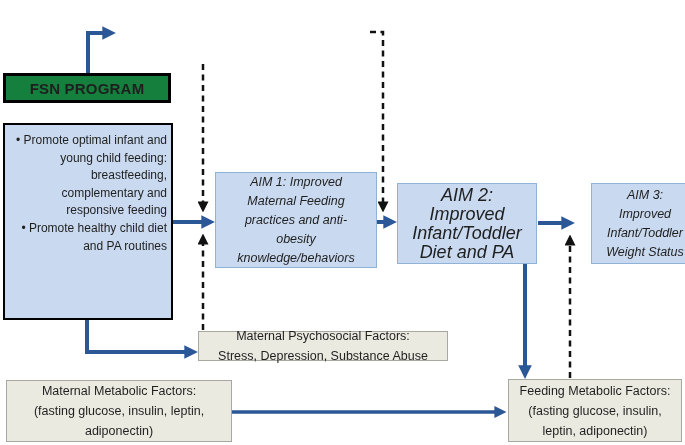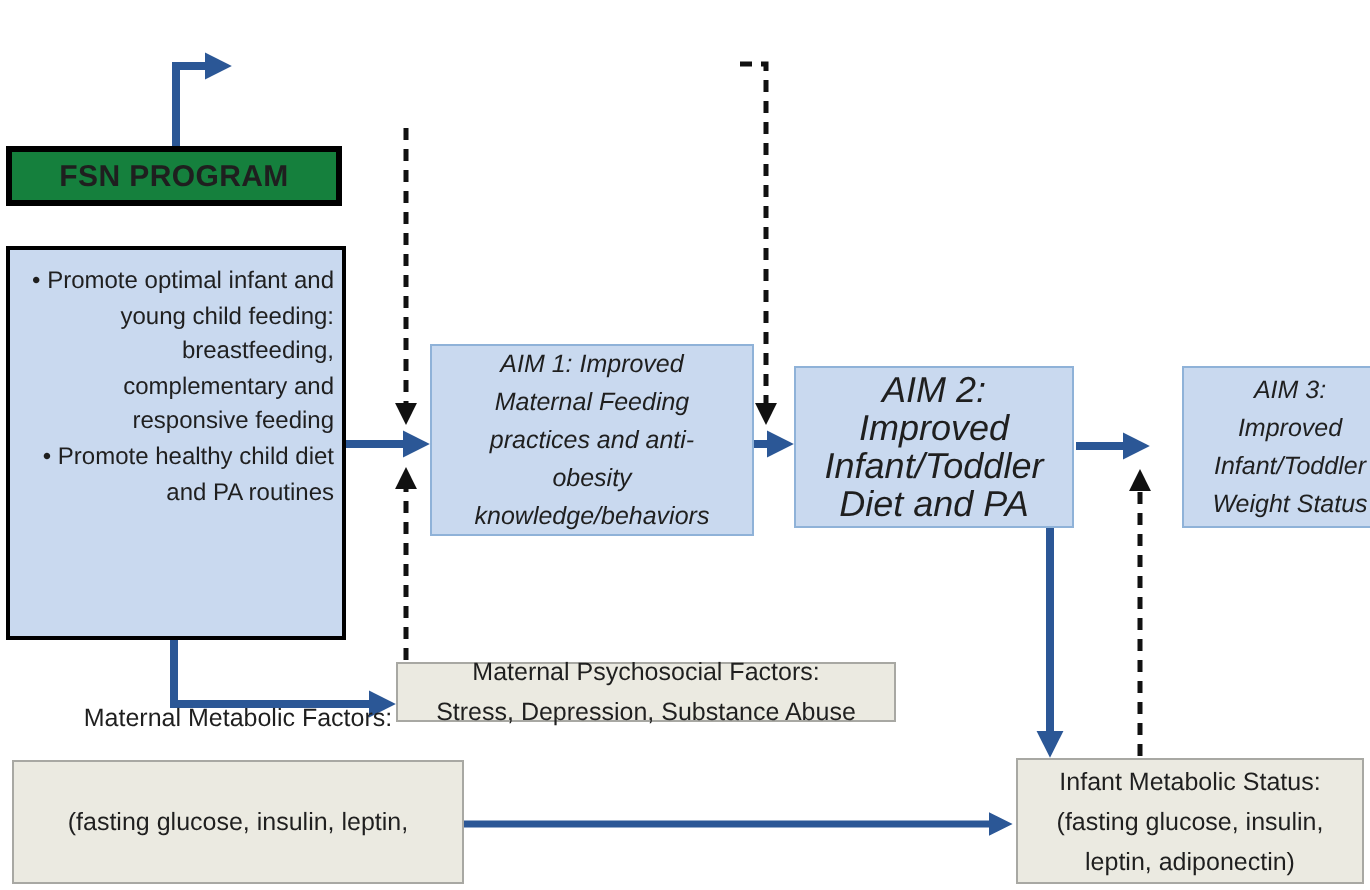--- a/index.html
+++ b/index.html
@@ -45,21 +45,21 @@
     text-align:right;padding:7px 4px 4px 7px;
     font-size:12px;line-height:17.6px;
   }
   #program ul{list-style:none;margin:0;padding:0;}
   #program li{padding-left:11px;text-indent:-11px;}
   #program li::before{content:"\2022\00a0";}
   #aim1{left:215px;top:172px;width:162px;height:96px;font-size:12.5px;line-height:19px;}
   #aim2{left:397px;top:183px;width:140px;height:81px;font-size:18px;line-height:19px;}
   #aim3{left:575px;top:183px;width:108px;height:81px;font-size:12.5px;line-height:19px;margin-left:16px;}
   #psychosocial{left:198px;top:331px;width:250px;height:30px;font-size:12.5px;line-height:20px;}
-  #maternalMetabolic{left:6px;top:380px;width:226px;height:62px;font-size:12.5px;line-height:20px;gap:32px;}
+  #maternalMetabolic{left:6px;top:380px;width:226px;height:62px;font-size:12.5px;line-height:20px;}
   #infantMetabolic{left:508px;top:379px;width:174px;height:63px;font-size:12.5px;line-height:20px;}
 
   #arrows{position:absolute;left:0;top:0;pointer-events:none;}
 </style>
 </head>
 <body>
 
 <div id="canvas">
 
   <svg id="arrows" width="685" height="445" viewBox="0 0 685 445">
@@ -125,18 +125,18 @@
     <div class="ln">Stress, Depression, Substance Abuse</div>
   </div>
 
   <div class="box beige" id="maternalMetabolic">
     <div class="ln">Maternal Metabolic Factors:</div>
     <div class="ln">(fasting glucose, insulin, leptin,</div>
     <div class="ln">adiponectin)</div>
   </div>
 
   <div class="box beige" id="infantMetabolic">
-    <div class="ln">Infant Metabolic Status:</div>
+    <div class="ln">Feeding Metabolic Factors:</div>
     <div class="ln">(fasting glucose, insulin,</div>
     <div class="ln">leptin, adiponectin)</div>
   </div>
 
 </div>
 
 </body></html>

